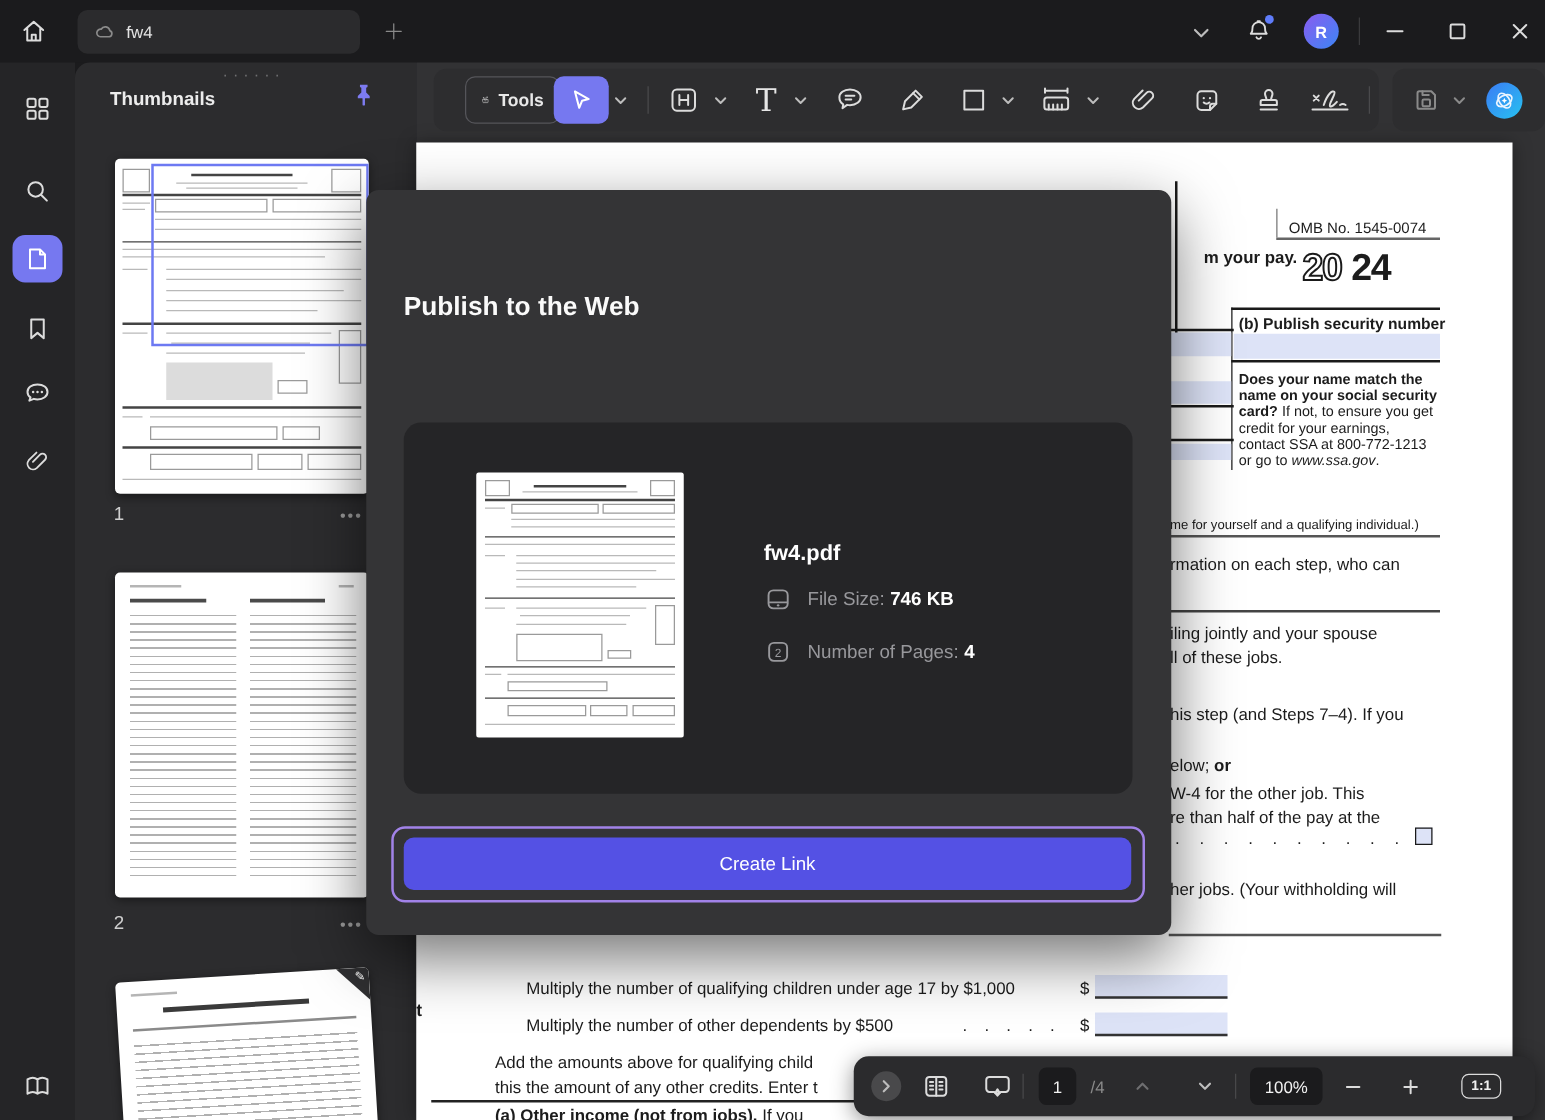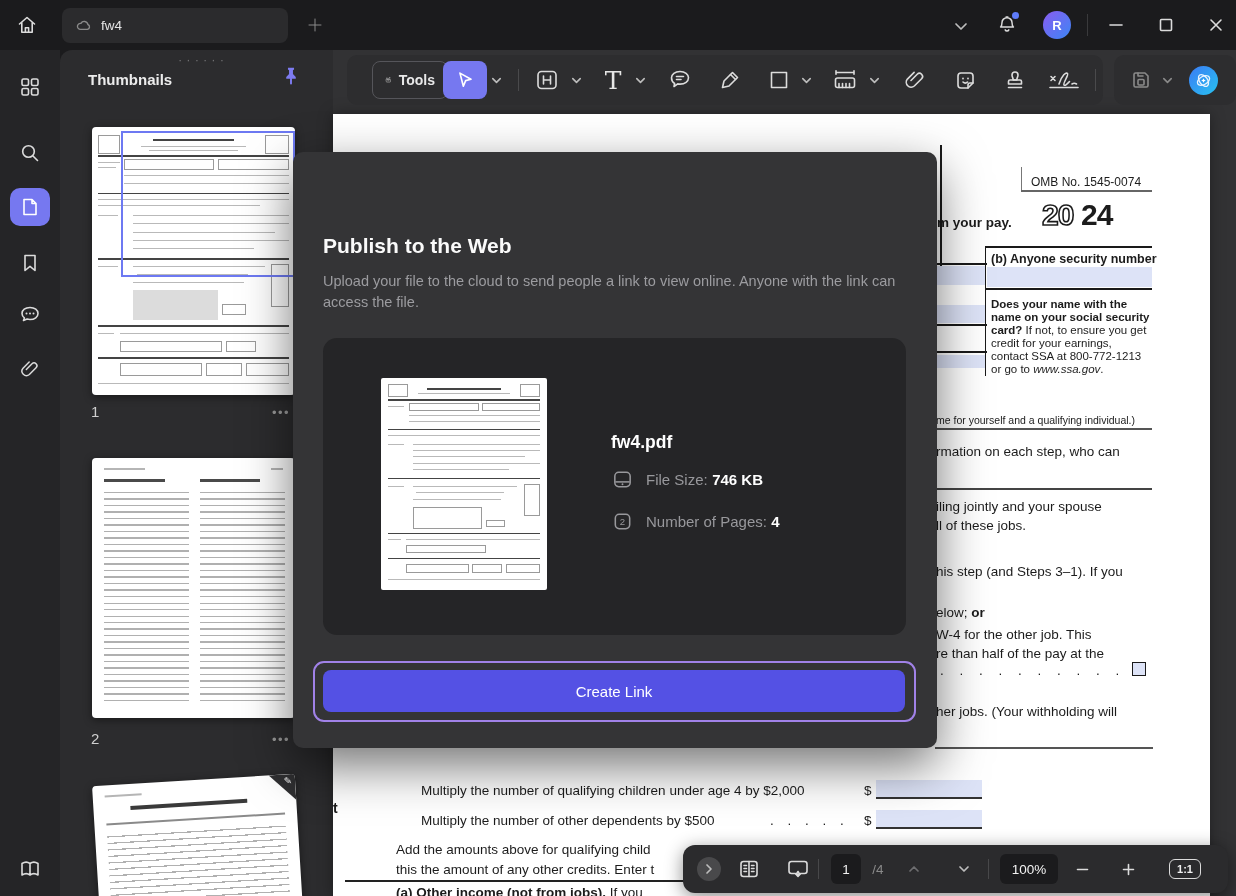--- a/index.html
+++ b/index.html
@@ -259,61 +259,61 @@
     <div class="col-stripes" style="left:6%;top:30%;width:88%;height:65%;"></div>
     <div class="abs" style="right:0;top:0;width:0;height:0;border-top:26px solid #2f2f31;border-left:26px solid transparent;"></div>
     <div class="abs" style="right:3px;top:1px;color:#fff;font-size:10px;">✎</div>
   </div>
 </div>
 
 <div id="viewport" class="abs">
   <div id="page">
 
     <i class="hl" style="left:607px;top:31px;width:2px;height:138px;"></i>
-    <span class="pf b" style="left:604px;top:84px;margin-top:17px;">m your pay.</span>
+    <span class="pf b" style="left:630px;top:84px;">m your pay.</span>
     <i class="hl" style="left:688px;top:53px;width:1px;height:23px;background:#777;"></i>
     <span class="pf" style="left:698px;top:61px;font-size:12px;">OMB No. 1545-0074</span>
     <i class="hl" style="left:688px;top:76px;width:131px;height:2px;background:#666;"></i>
     <span class="pf" style="left:709px;top:84px;font-size:30px;font-weight:700;color:#fff;-webkit-text-stroke:1.6px #1a1a1a;letter-spacing:-1px;">20</span>
     <span class="pf" style="left:748px;top:84px;font-size:30px;font-weight:800;letter-spacing:-1px;">24</span>
     <i class="hl" style="left:652px;top:132px;width:167px;height:2px;"></i>
     <i class="hl" style="left:652px;top:132px;width:1px;height:130px;"></i>
-    <span class="pf b" style="left:658px;top:138px;font-size:12.5px;">(b)   Anyone security number</span>
+    <span class="pf b" style="left:658px;top:138px;font-size:12.5px;">(b)   Publish security number</span>
     <i class="fld" style="left:654px;top:153px;width:165px;height:20px;"></i>
     <i class="fld" style="left:602px;top:152px;width:50px;height:19px;"></i>
     <i class="fld" style="left:602px;top:191px;width:50px;height:18px;"></i>
     <i class="fld" style="left:602px;top:241px;width:50px;height:13px;"></i>
     <i class="hl" style="left:602px;top:149px;width:52px;height:1.5px;"></i>
     <i class="hl" style="left:602px;top:210px;width:52px;height:1.5px;"></i>
     <i class="hl" style="left:602px;top:237px;width:52px;height:1.5px;"></i>
     <i class="hl" style="left:652px;top:174px;width:167px;height:1.5px;"></i>
-    <span class="pf b" style="left:658px;top:184px;font-size:11.5px;">Does your name with the</span>
+    <span class="pf b" style="left:658px;top:184px;font-size:11.5px;">Does your name match the</span>
     <span class="pf b" style="left:658px;top:197px;font-size:11.5px;">name on your social security</span>
     <span class="pf" style="left:658px;top:210px;font-size:11.5px;"><b>card?</b><span> If not, to ensure you get</span></span>
     <span class="pf" style="left:658px;top:223px;font-size:11.5px;">credit for your earnings,</span>
     <span class="pf" style="left:658px;top:236px;font-size:11.5px;">contact SSA at 800-772-1213</span>
     <span class="pf" style="left:658px;top:249px;font-size:11.5px;"><span>or go to </span><i>www.ssa.gov</i><span>.</span></span>
 
     <span class="pf" style="left:603px;top:300px;font-size:10.5px;text-align:right;">me for yourself and a qualifying individual.)</span>
     <i class="hl" style="left:602px;top:314px;width:217px;height:2px;background:#555;"></i>
     <span class="pf" style="left:603px;top:330px;">rmation on each step, who can</span>
     <i class="hl" style="left:602px;top:374px;width:217px;height:2px;background:#444;"></i>
     <span class="pf" style="left:603px;top:385px;">iling jointly and your spouse</span>
     <span class="pf" style="left:603px;top:404px;">ll of these jobs.</span>
-    <span class="pf" style="left:603px;top:450px;">his step (and Steps 3–1). If you</span>
+    <span class="pf" style="left:603px;top:450px;">his step (and Steps 7–4). If you</span>
     <span class="pf" style="left:603px;top:491px;"><span>elow; </span><b>or</b></span>
     <span class="pf" style="left:603px;top:513px;">W-4 for the other job. This</span>
     <span class="pf" style="left:603px;top:532px;">re than half of the pay at the</span>
     <span class="pf" style="left:607px;top:549px;word-spacing:12px;">. . . . . . . . . .</span>
     <i class="fld" style="left:799px;top:548px;width:14px;height:14px;border:1.5px solid #1a1a1a;"></i>
     <span class="pf" style="left:603px;top:590px;">her jobs. (Your withholding will</span>
     <i class="hl" style="left:602px;top:633px;width:218px;height:2px;background:#555;"></i>
 
     <span class="pf b" style="left:0px;top:686px;font-size:14px;">t</span>
-    <span class="pf" style="left:88px;top:669px;">Multiply the number of qualifying children under age 4 by $2,000</span>
+    <span class="pf" style="left:88px;top:669px;">Multiply the number of qualifying children under age 17 by $1,000</span>
     <span class="pf" style="left:531px;top:669px;">$</span>
     <i class="fld" style="left:543px;top:666px;width:106px;height:19px;border-bottom:2px solid #333;"></i>
     <span class="pf" style="left:88px;top:699px;">Multiply the number of other dependents by $500</span>
     <span class="pf" style="left:437px;top:699px;word-spacing:10px;">. . . . .</span>
     <span class="pf" style="left:531px;top:699px;">$</span>
     <i class="fld" style="left:543px;top:696px;width:106px;height:19px;border-bottom:2px solid #333;"></i>
     <span class="pf" style="left:63px;top:728px;">Add the amounts above for qualifying child</span>
     <span class="pf" style="left:63px;top:748px;">this the amount of any other credits. Enter t</span>
     <i class="hl" style="left:12px;top:766px;width:645px;height:2px;background:#222;"></i>
     <span class="pf" style="left:63px;top:771px;"><b>(a) Other income (not from jobs).</b><span> If you</span></span>
@@ -450,21 +450,20 @@
 <div class="abs" style="left:1189px;top:66px;width:29px;height:29px;border-radius:50%;background:linear-gradient(135deg,#3b7bf5,#27c2f0);display:flex;align-items:center;justify-content:center;">
   <svg width="19" height="19" viewBox="0 0 20 20">
     <ellipse cx="10" cy="10" rx="7" ry="4.2" fill="none" stroke="#eaf4ff" stroke-width="1.4" transform="rotate(-30 10 10)"></ellipse>
     <ellipse cx="10" cy="10" rx="7" ry="4.2" fill="none" stroke="#eaf4ff" stroke-width="1.4" transform="rotate(55 10 10)"></ellipse>
     <path d="M10 7.6 l.8 1.6 1.6.8 -1.6.8 -.8 1.6 -.8-1.6 -1.6-.8 1.6-.8 z" fill="#fff"></path>
   </svg>
 </div>
 
 <div id="dialog" class="abs">
   <div id="dlg-heading">Publish to the Web</div>
-  <div id="dlg-desc">Upload your file to the cloud to send people a link to view online. Anyone with the link can access the file.</div>
 
   <div id="dlg-card">
     <div id="card-preview" class="w4">
       <div class="bx" style="left:4%;top:3%;width:12%;height:6%;"></div>
       <div class="dk" style="left:28%;top:4.5%;width:44%;height:2px;"></div>
       <div class="ln" style="left:22%;top:7%;width:56%;"></div>
       <div class="bx" style="left:84%;top:3%;width:12%;height:6%;"></div>
       <div class="dk" style="left:4%;top:10%;width:92%;height:1.5px;"></div>
       <div class="ln" style="left:4%;top:13%;width:10%;"></div>
       <div class="bx" style="left:17%;top:12%;width:42%;height:3.5%;"></div>

